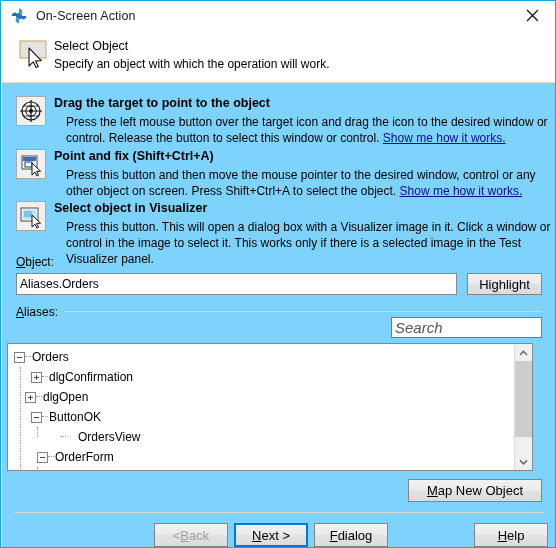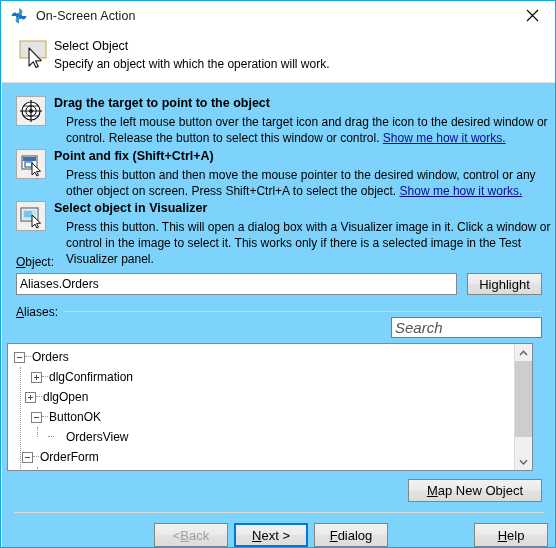--- a/index.html
+++ b/index.html
@@ -445,26 +445,26 @@
           <div class="tree-row" style="padding-left: 17px;">
             <span class="tw plus"></span>
             <span class="dots"></span>
             <span class="tree-label">dlgOpen</span>
           </div>
           <div class="tree-row" style="padding-left: 23px;">
             <span class="tw"></span>
             <span class="dots"></span>
             <span class="tree-label">ButtonOK</span>
           </div>
-          <div class="tree-row" style="padding-left: 40px;">
+          <div class="tree-row" style="padding-left: 52px;">
             <span class="dots"></span>
             <span class="tw-spacer"></span>
             <span class="tree-label">OrdersView</span>
           </div>
-          <div class="tree-row" style="padding-left: 14px;">
+          <div class="tree-row" style="padding-left: 29px;">
             <span class="tw"></span>
             <span class="dots"></span>
             <span class="tree-label">OrderForm</span>
           </div>
           <div class="tree-row" style="padding-left: 40px;">
             <span class="tw-spacer"></span>
             <span class="tree-label">ButtonOK</span>
           </div>
           <div class="vline" style="left: 12px; top: 23px; height: 110px;"></div>
           <div class="vline" style="left: 29px; top: 83px; height: 10px;"></div>

